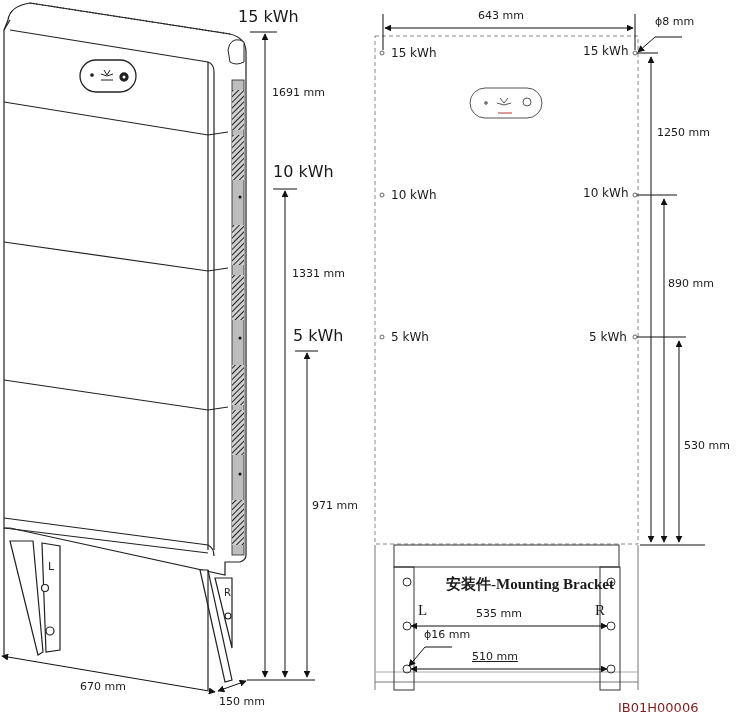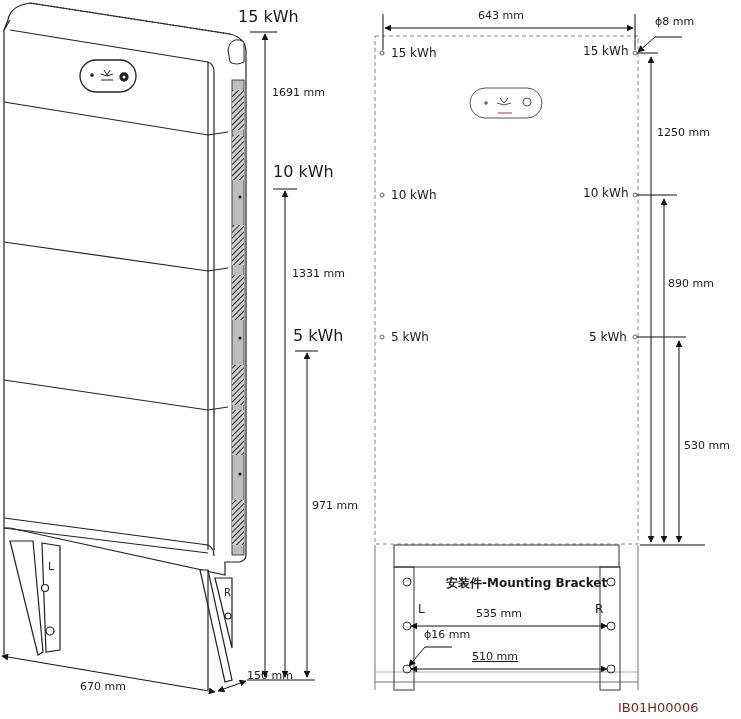--- a/index.html
+++ b/index.html
@@ -2,21 +2,21 @@
 <html><head>
 <meta charset="utf-8">
 <style>
   html,body{margin:0;padding:0;background:#fff;}
   body{width:741px;height:719px;position:relative;overflow:hidden;font-family:"DejaVu Sans","Liberation Sans",sans-serif;color:#1a1a1a;}
   svg{position:absolute;left:0;top:0;}
   .lbl{position:absolute;white-space:nowrap;line-height:1;color:#1a1a1a;}
   .big{font-size:16px;}
   .mid{font-size:11px;}
   .sm{font-size:12px;}
-  .xs{font-size:12px;}
+  .xs{font-size:15px;font-family:Liberation Serif, serif;}
   .code{font-size:13px;color:#7f1d1d;}
 </style>
 </head>
 <body>
 
 <svg width="741" height="719" viewBox="0 0 741 719">
   <defs>
     <pattern id="hatch" patternUnits="userSpaceOnUse" width="4" height="4" patternTransform="rotate(45)">
       <rect width="4" height="4" fill="#cfcfcf"></rect>
       <line x1="0" y1="0" x2="0" y2="4" stroke="#222" stroke-width="2"></line>
@@ -156,21 +156,21 @@
   </g>
 </svg>
 
 <span class="lbl big" style="left:238px;top:9px;">15 kWh</span>
 <span class="lbl mid" style="left:272px;top:87px;">1691 mm</span>
 <span class="lbl big" style="left:273px;top:164px;">10 kWh</span>
 <span class="lbl mid" style="left:292px;top:268px;">1331 mm</span>
 <span class="lbl big" style="left:293px;top:328px;">5 kWh</span>
 <span class="lbl mid" style="left:312px;top:500px;">971 mm</span>
 <span class="lbl mid" style="left:80px;top:681px;">670 mm</span>
-<span class="lbl mid" style="left:219px;top:670px;margin-left:28px;">150 mm</span>
+<span class="lbl mid" style="left:219px;top:696px;">150 mm</span>
 
 <span class="lbl mid" style="left:478px;top:10px;">643 mm</span>
 <span class="lbl mid" style="left:655px;top:16px;">ϕ8 mm</span>
 
 <span class="lbl sm" style="left:391px;top:47px;">15 kWh</span>
 <span class="lbl sm" style="left:391px;top:189px;">10 kWh</span>
 <span class="lbl sm" style="left:391px;top:331px;">5 kWh</span>
 
 <span class="lbl sm" style="left:583px;top:45px;">15 kWh</span>
 <span class="lbl sm" style="left:583px;top:187px;">10 kWh</span>

